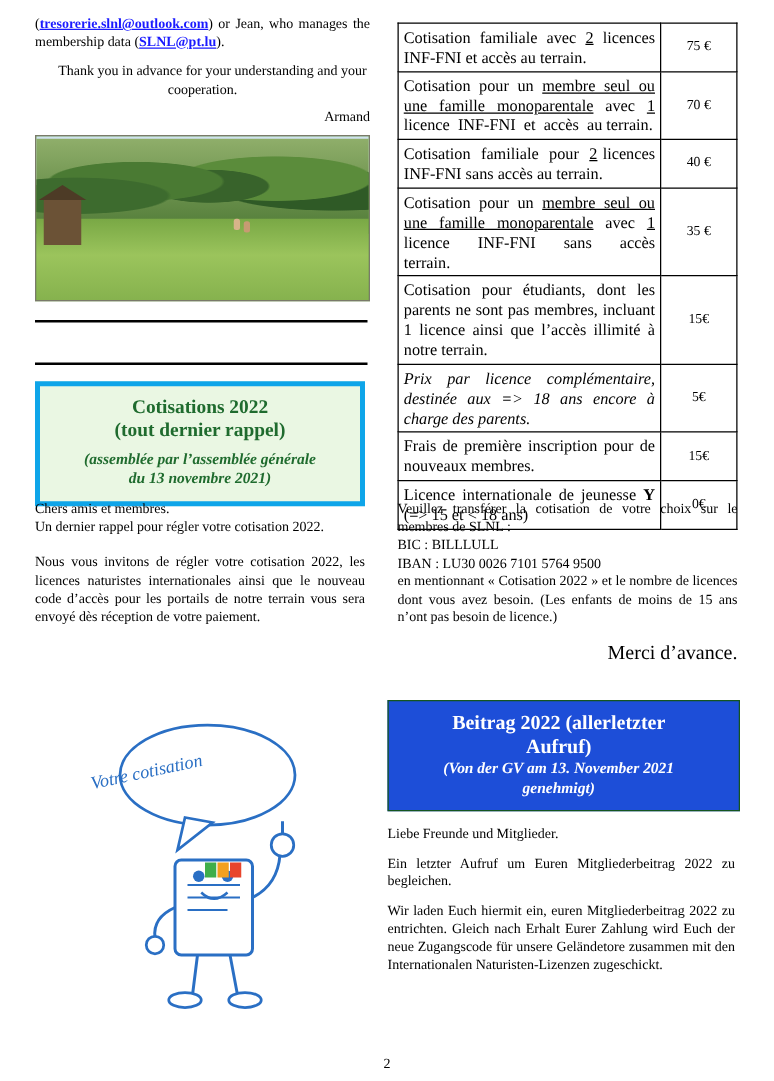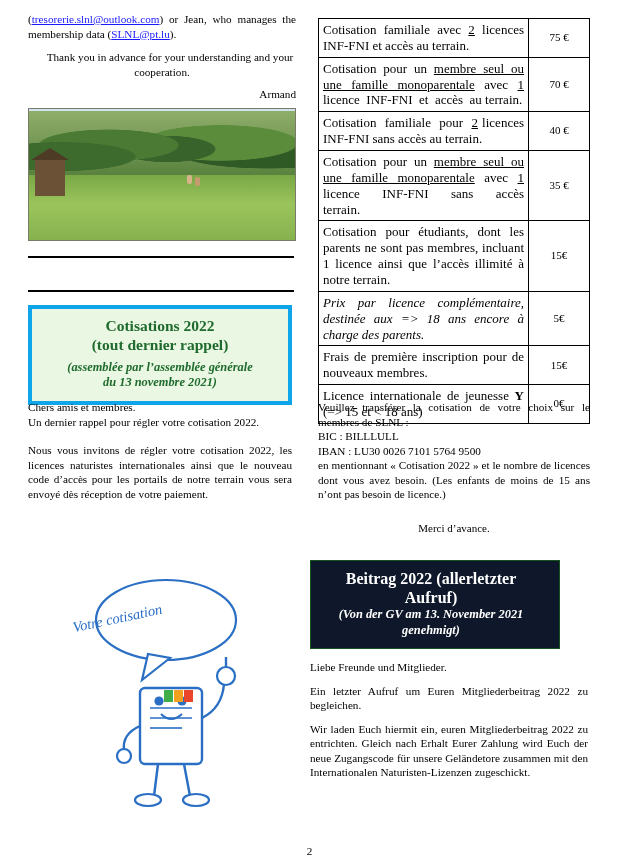--- a/index.html
+++ b/index.html
@@ -33,20 +33,21 @@
     font-size: 11.2px;
     line-height: 1.30;
     text-align: justify;
     margin: 0 0 9px 0;
   }
   .indent { text-indent: 16px; }
   .center { text-align: center; }
   a.link {
     color: #1a1aff;
     text-decoration: underline;
+    font-weight: bold;
   }
   .sig {
     font-size: 11.2px;
     text-align: right;
     margin: 0;
   }
   
   .photo {
     position: absolute;
     left: 28px;
@@ -124,22 +125,22 @@
     font-style: italic;
     color: #1f6b2e;
     line-height: 1.25;
     margin-top: 5px;
   }
   
   .green-box-de {
     position: absolute;
     left: 310px;
     top: 560px;
-    width: 250px;
-    background: #0f172a;
+    width: 282px;
+    background: #1d4ed8;
     border: 1px solid #14551f;
     padding: 8px 8px 10px 0;
     box-sizing: border-box;
     text-align: center;
     color: #ffffff;
   }
   .green-box-de .t1 {
     font-size: 16px;
     font-weight: bold;
     line-height: 1.2;
@@ -176,23 +177,23 @@
   table.fees u { text-decoration: underline; }
   
   .right-notes {
     position: absolute;
     left: 318px;
     top: 400px;
     width: 272px;
   }
   .right-notes .p { margin-bottom: 0; }
   .thanks {
-    margin-top: 20px;
-    text-align: center;
-    font-size: 11px;
+    margin-top: 12px;
+    text-align: right;
+    font-size: 16px;
   }
   
   .left-notes {
     position: absolute;
     left: 28px;
     top: 400px;
     width: 264px;
   }
   
   .de-notes {

